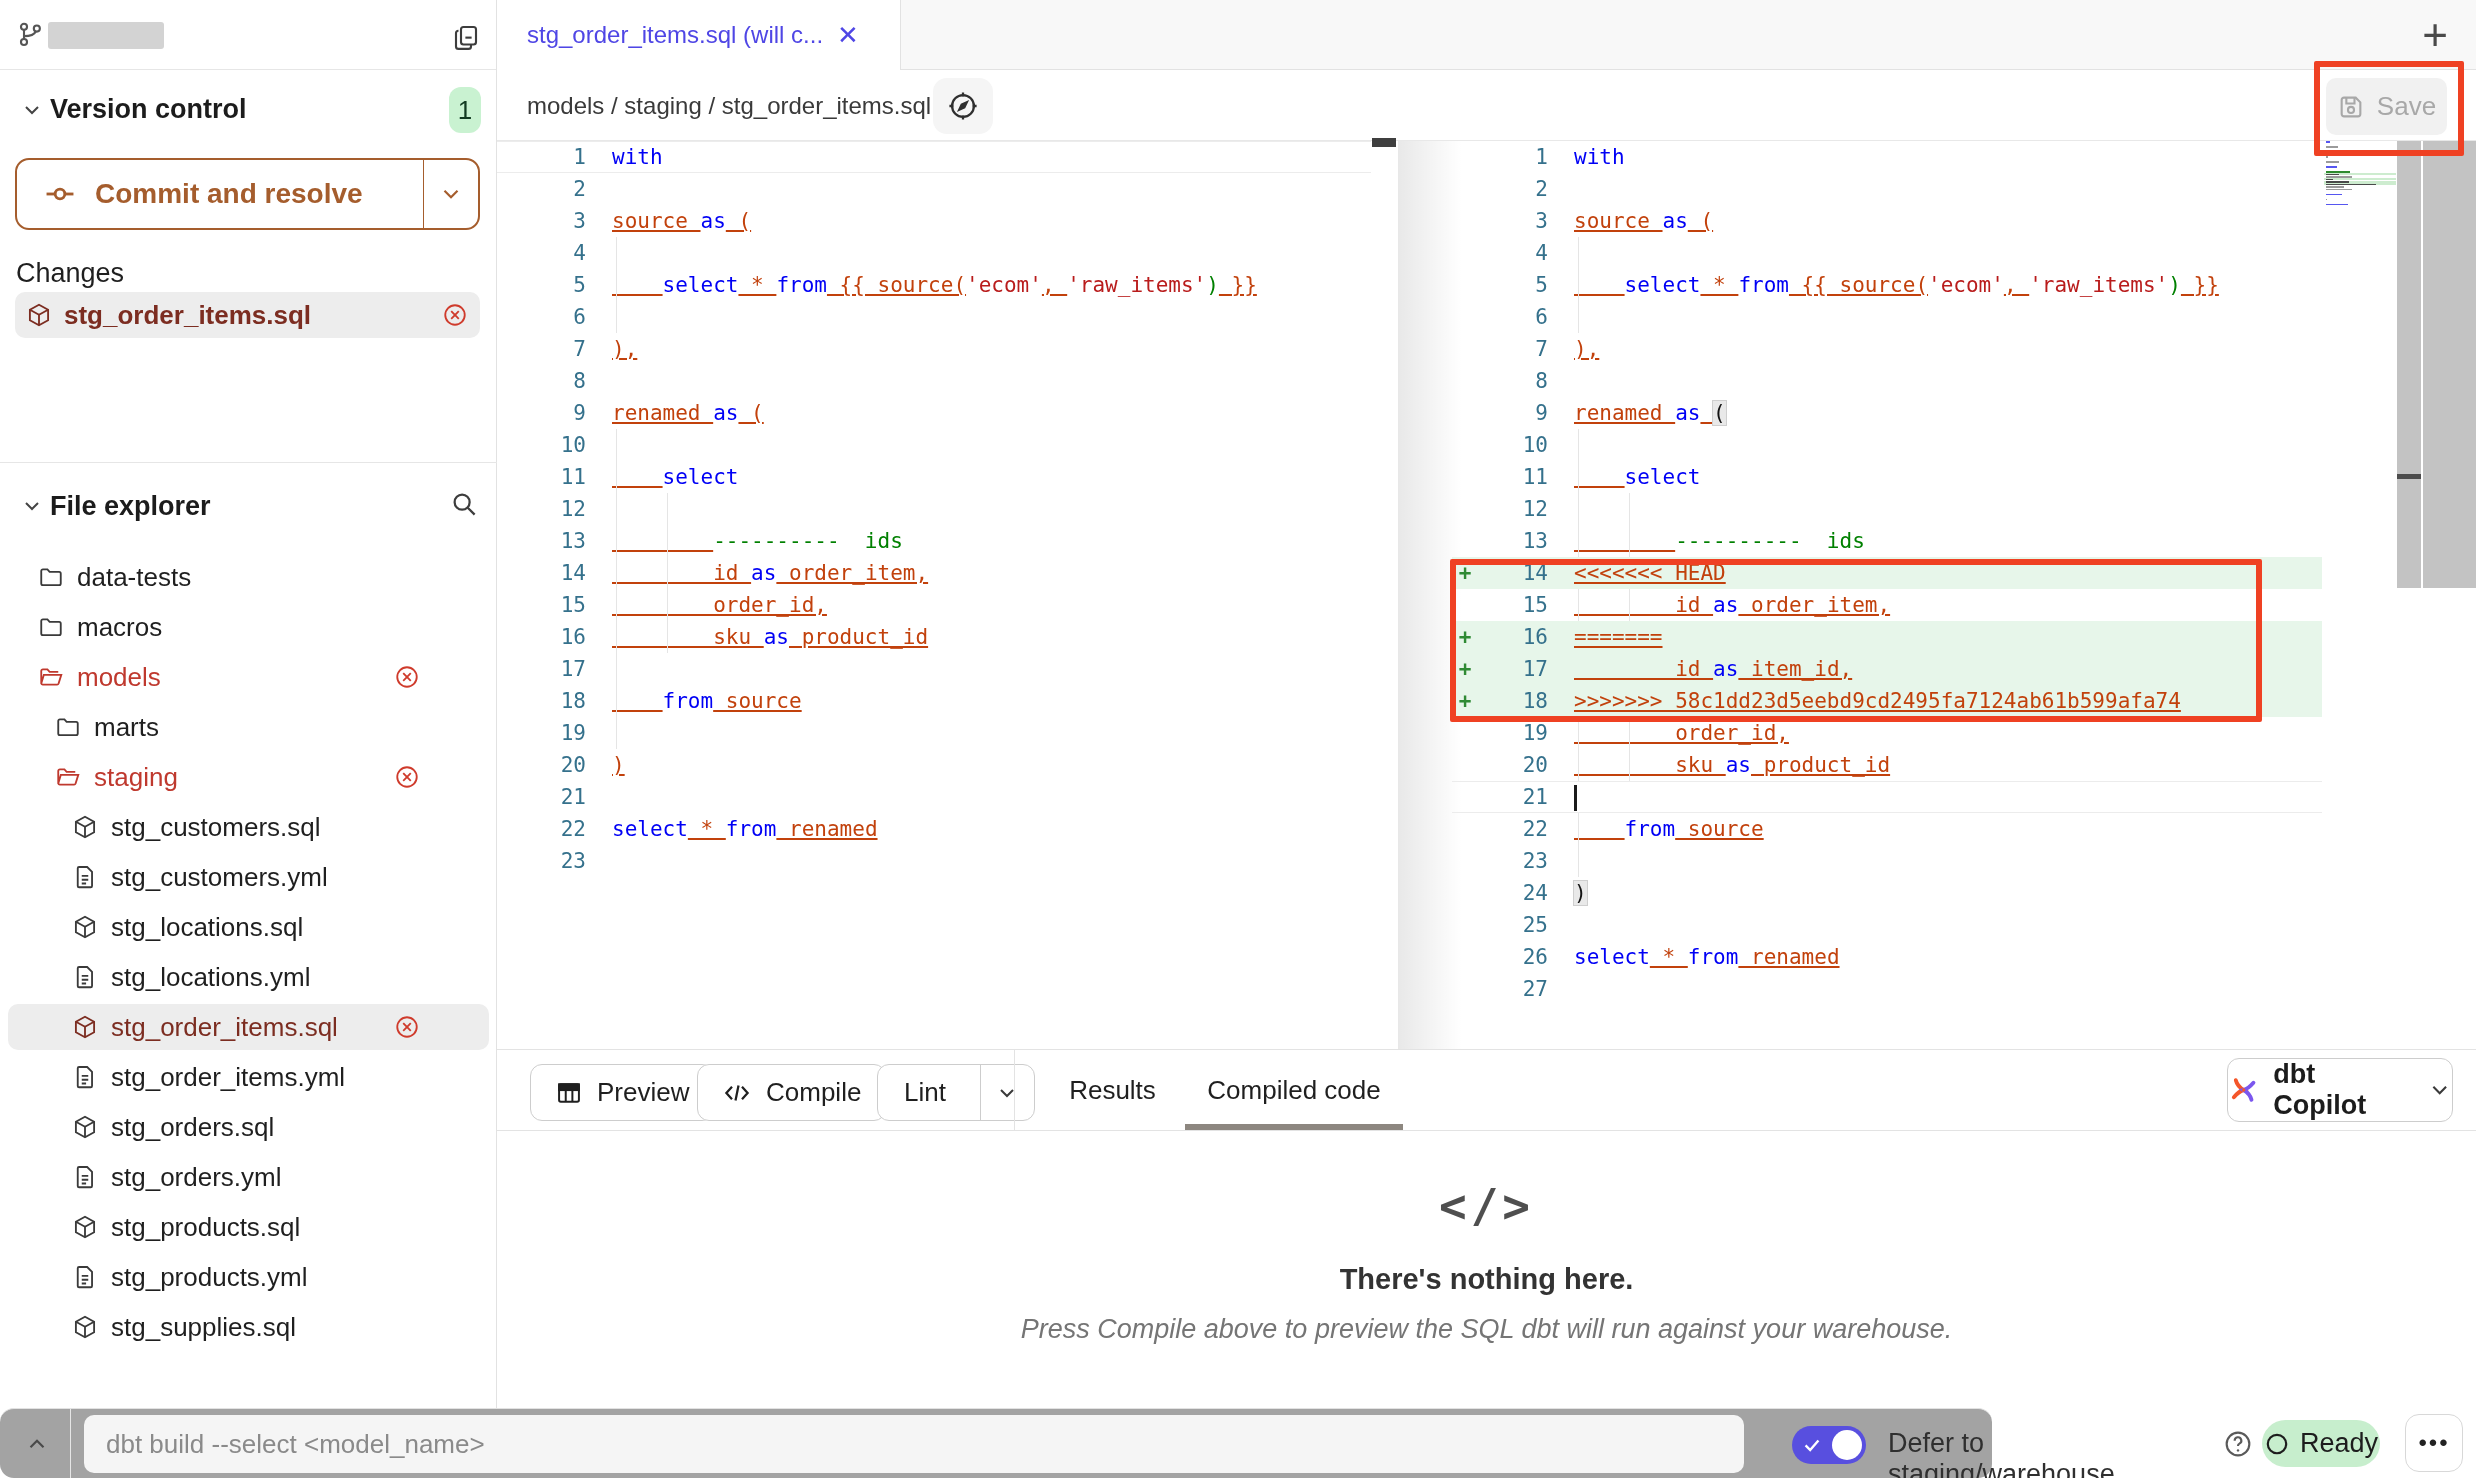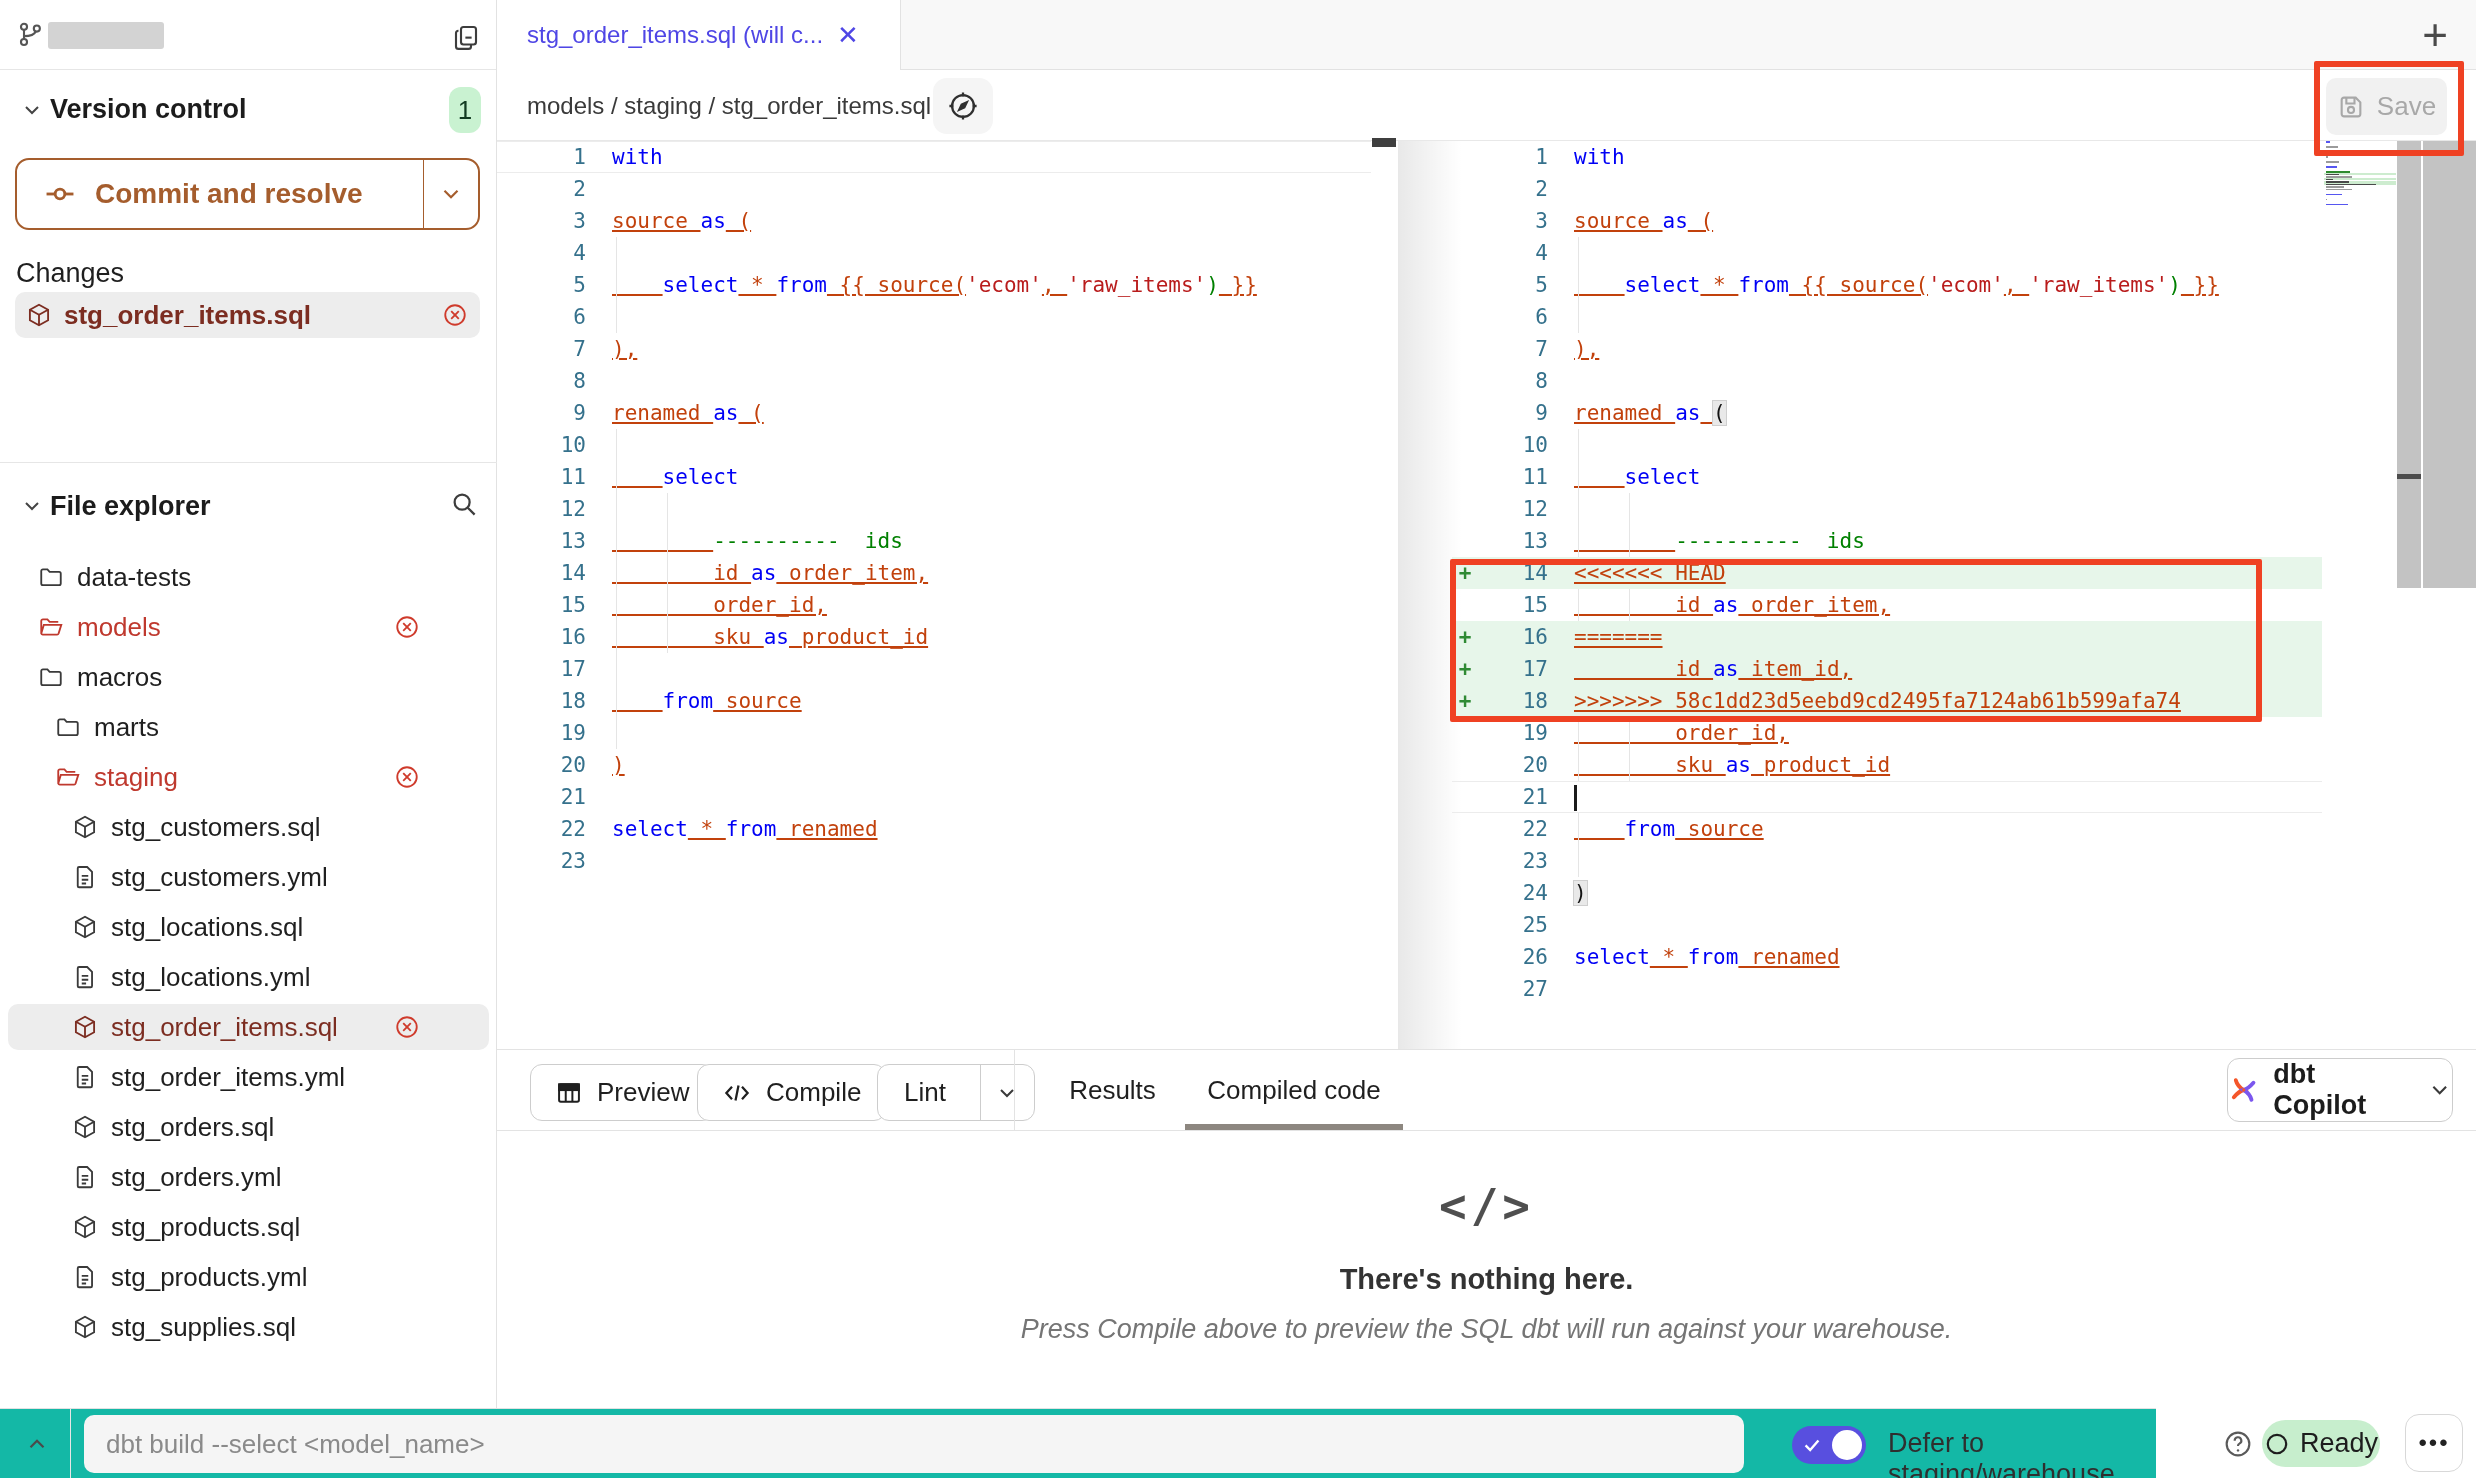--- a/index.html
+++ b/index.html
@@ -90,21 +90,21 @@
   #tab-results { left:1040px; width:145px; }
   #tab-compiled { left:1185px; width:218px; }
   #tab-underline { left:1185px; top:1124px; width:218px; height:6px; background:#8d8780; }
   #copilot-btn { left:2227px; top:1058px; width:226px; height:64px; border:1px solid #cdcdcd; border-radius:12px; background:#fff; display:flex; align-items:center; justify-content:center; gap:14px; font-size:27px; font-weight:600; color:#1c1c1c; cursor:pointer; }
   #empty-state { left:497px; top:1131px; width:1979px; height:277px; text-align:center; }
   #empty-icon { margin-top:48px; font-family:"DejaVu Sans Mono", monospace; font-size:46px; font-weight:700; color:#4f4f4f; letter-spacing:4px; }
   #empty-title { margin-top:30px; font-size:29px; font-weight:700; color:#333; }
   #empty-sub { margin-top:18px; font-size:27px; color:#757575;font-style:italic; }
 
   
-  #statusbar { left:0; top:1408px; width:2156px; height:70px; background:#14b8a6; border-top:1px solid #e2e2e2; }
+  #statusbar { left:0; top:1408px; width:1992px; height:70px; background:#a3a3a3; border-top:1px solid #e2e2e2;border-radius:14px; }
   #sb-collapse { position:absolute; left:24px; top:22px; color:#4a4a4a; cursor:pointer; }
   #sb-vdiv { position:absolute; left:70px; top:0; width:1px; height:70px; background:#e6e6e6; }
   #cmd-input { position:absolute; left:84px; top:6px; width:1660px; height:58px; background:#f5f5f5; border-radius:10px; display:flex; align-items:center; padding-left:22px; cursor:text; }
   #cmd-input .ph { font-size:26px; color:#8a8a8a; }
   #defer-toggle { position:absolute; left:1792px; top:17px; width:74px; height:38px; background:#584fdf; border-radius:20px; cursor:pointer; }
   #defer-toggle .knob { position:absolute; right:4px; top:4px; width:30px; height:30px; background:#fff; border-radius:50%; }
   #defer-toggle .chk { position:absolute; left:9px; top:8px; }
   #defer-label { position:absolute; left:1888px; top:19px; font-size:27px; color:#2f2f2f; }
   #help-icon { position:absolute; left:2222px; top:19px; color:#5a5a5a; }
   #ready-pill { position:absolute; left:2262px; top:11px; width:118px; height:47px; background:#c7eecd; border-radius:24px; display:flex; align-items:center; justify-content:center; gap:10px; font-size:27px; color:#1d1d1d; }
@@ -200,42 +200,42 @@
 
     <div id="file-tree">
         <div class="tree-row">
           <span class="ticon" style="margin-left:38px">
             <svg width="26" height="26" viewBox="0 0 24 24" fill="none" stroke="currentColor" stroke-width="1.7">
               <path d="M3 6.5 a1.5 1.5 0 0 1 1.5 -1.5 h4.2 l2 2.2 h8.8 a1.5 1.5 0 0 1 1.5 1.5 v9.3 a1.5 1.5 0 0 1 -1.5 1.5 h-15 a1.5 1.5 0 0 1 -1.5 -1.5 Z"></path>
             </svg>
           </span>
           <span class="tname">data-tests</span>
         </div>
+        <div class="tree-row">
+          <span class="ticon" style="margin-left:38px">
+            <svg width="26" height="26" viewBox="0 0 24 24" fill="none" stroke="currentColor" stroke-width="1.7">
+              <path d="M3 6.5 a1.5 1.5 0 0 1 1.5 -1.5 h4.2 l2 2.2 h8.8 a1.5 1.5 0 0 1 1.5 1.5 v9.3 a1.5 1.5 0 0 1 -1.5 1.5 h-15 a1.5 1.5 0 0 1 -1.5 -1.5 Z"></path>
+            </svg>
+          </span>
+          <span class="tname">macros</span>
+        </div>
         <div class="tree-row red">
           <span class="ticon" style="margin-left:38px">
             <svg width="26" height="26" viewBox="0 0 24 24" fill="none" stroke="currentColor" stroke-width="1.7">
               <path d="M3 18 V6.5 A1.5 1.5 0 0 1 4.5 5 h4.2 l2 2.2 h8 M3 18 l2.4 -8 h16.1 l-2.5 8 a1.5 1.5 0 0 1 -1.4 1 H4.5 A1.5 1.5 0 0 1 3 18 Z"></path>
             </svg>
           </span>
           <span class="tname">models</span>
           <span class="mod-x">
             <svg width="26" height="26" viewBox="0 0 24 24" fill="none" stroke="currentColor" stroke-width="1.7">
               <circle cx="12" cy="12" r="9"></circle>
               <line x1="8.5" y1="8.5" x2="15.5" y2="15.5"></line>
               <line x1="15.5" y1="8.5" x2="8.5" y2="15.5"></line>
             </svg>
           </span>
-        </div>
-        <div class="tree-row">
-          <span class="ticon" style="margin-left:38px">
-            <svg width="26" height="26" viewBox="0 0 24 24" fill="none" stroke="currentColor" stroke-width="1.7">
-              <path d="M3 6.5 a1.5 1.5 0 0 1 1.5 -1.5 h4.2 l2 2.2 h8.8 a1.5 1.5 0 0 1 1.5 1.5 v9.3 a1.5 1.5 0 0 1 -1.5 1.5 h-15 a1.5 1.5 0 0 1 -1.5 -1.5 Z"></path>
-            </svg>
-          </span>
-          <span class="tname">macros</span>
         </div>
         <div class="tree-row">
           <span class="ticon" style="margin-left:55px">
             <svg width="26" height="26" viewBox="0 0 24 24" fill="none" stroke="currentColor" stroke-width="1.7">
               <path d="M3 6.5 a1.5 1.5 0 0 1 1.5 -1.5 h4.2 l2 2.2 h8.8 a1.5 1.5 0 0 1 1.5 1.5 v9.3 a1.5 1.5 0 0 1 -1.5 1.5 h-15 a1.5 1.5 0 0 1 -1.5 -1.5 Z"></path>
             </svg>
           </span>
           <span class="tname">marts</span>
         </div>
         <div class="tree-row red">

